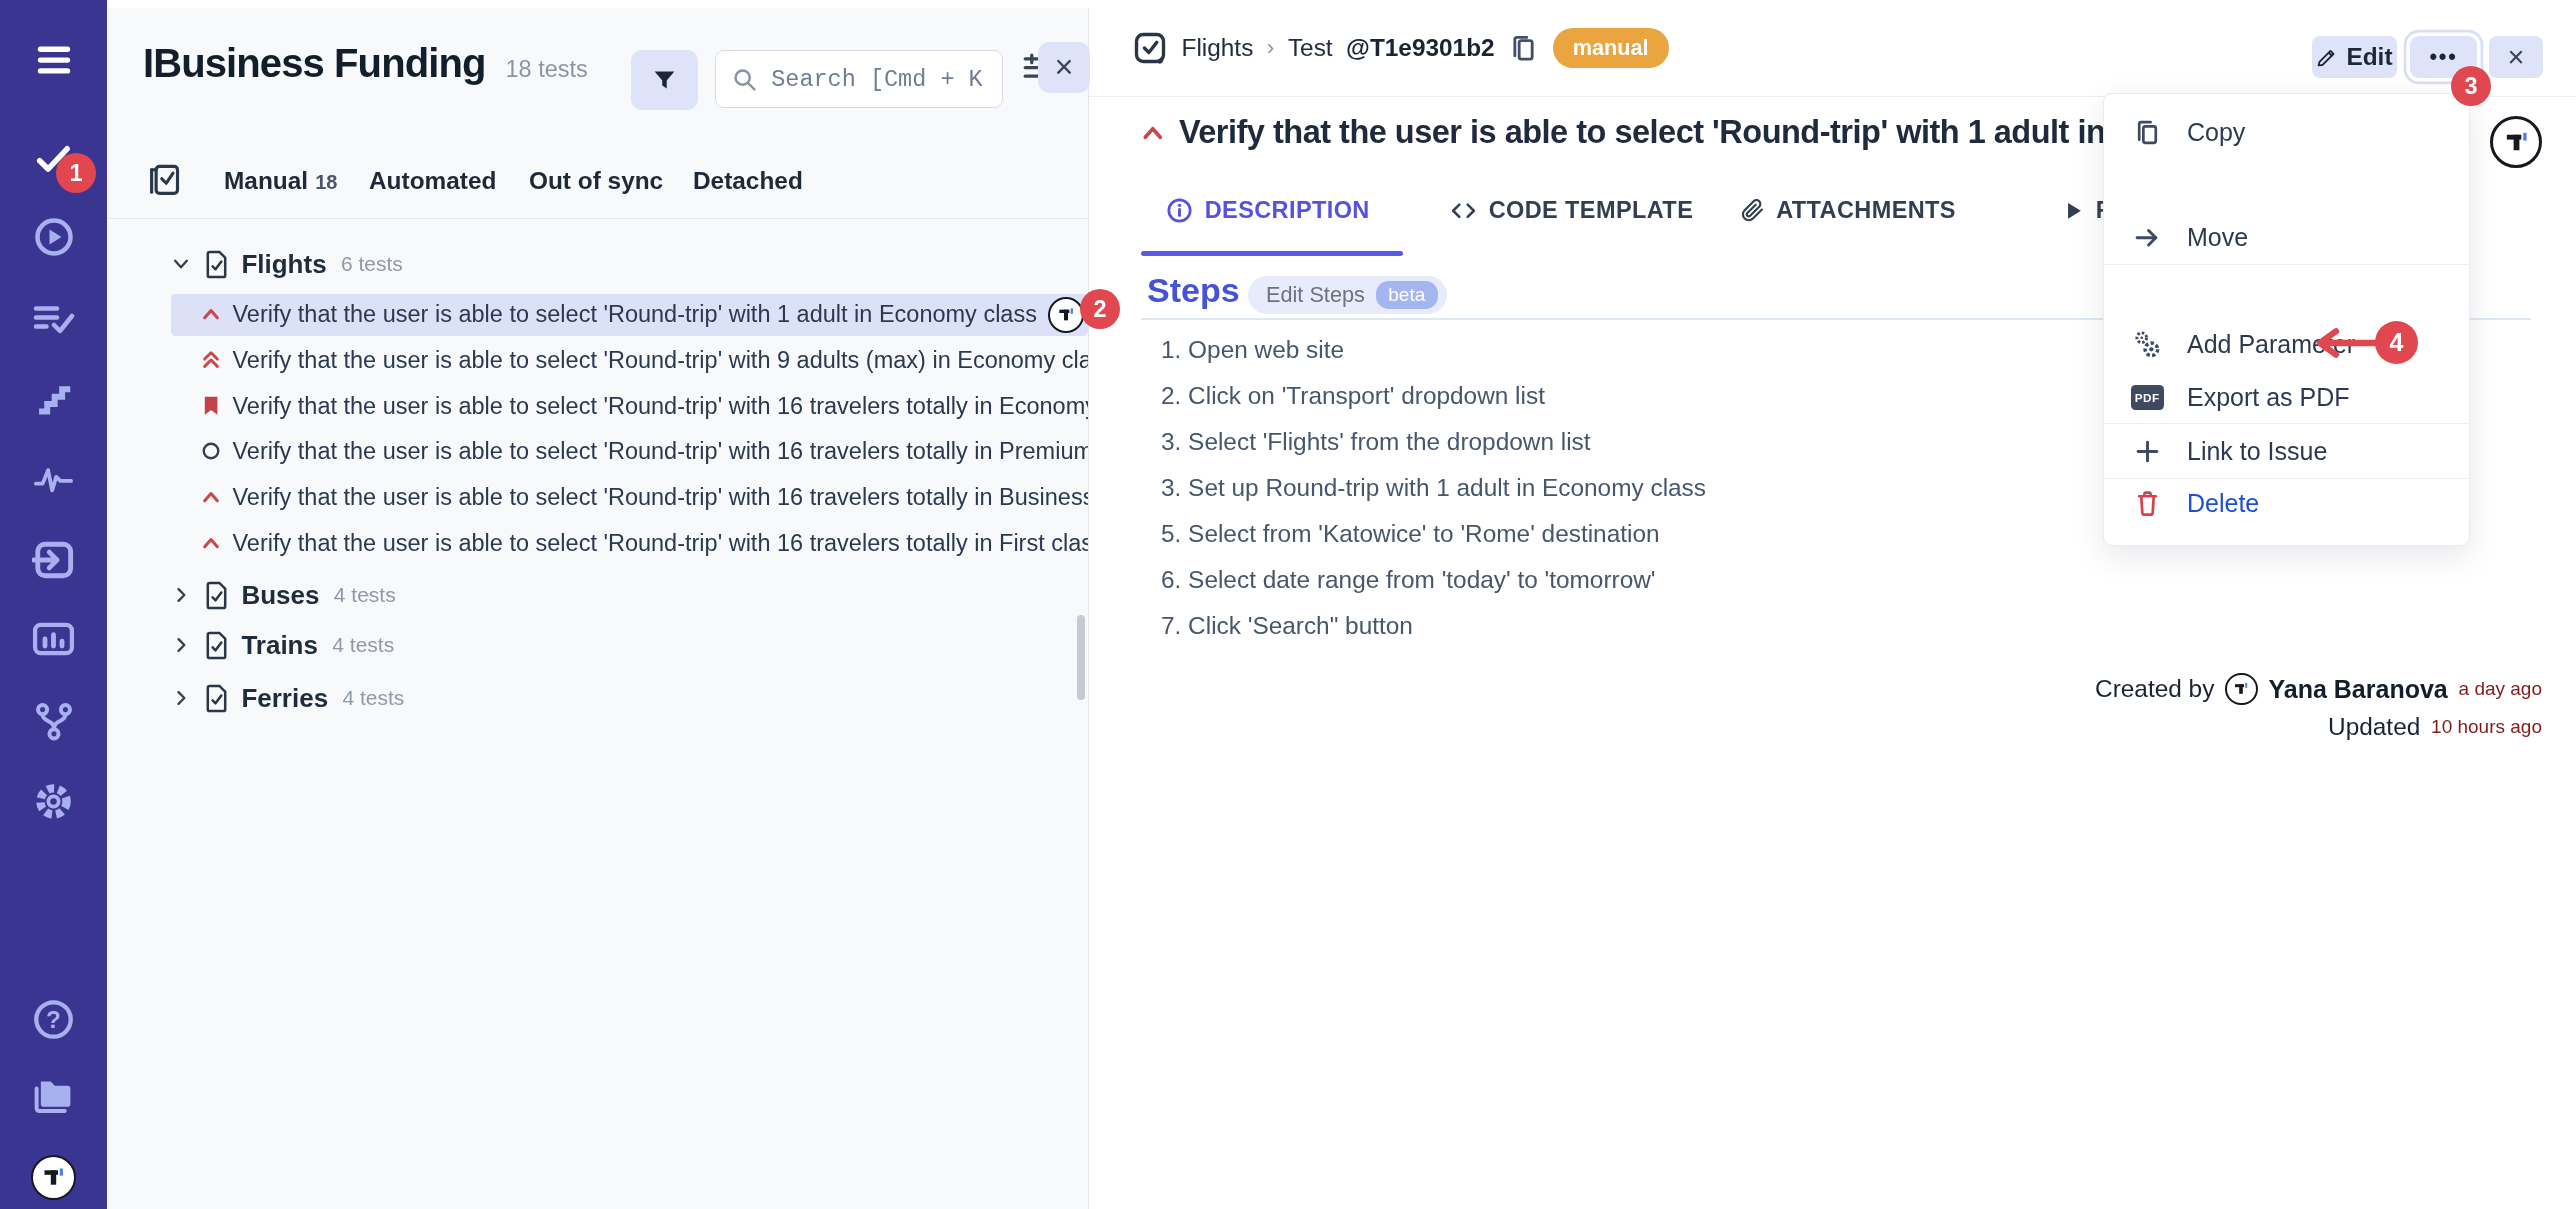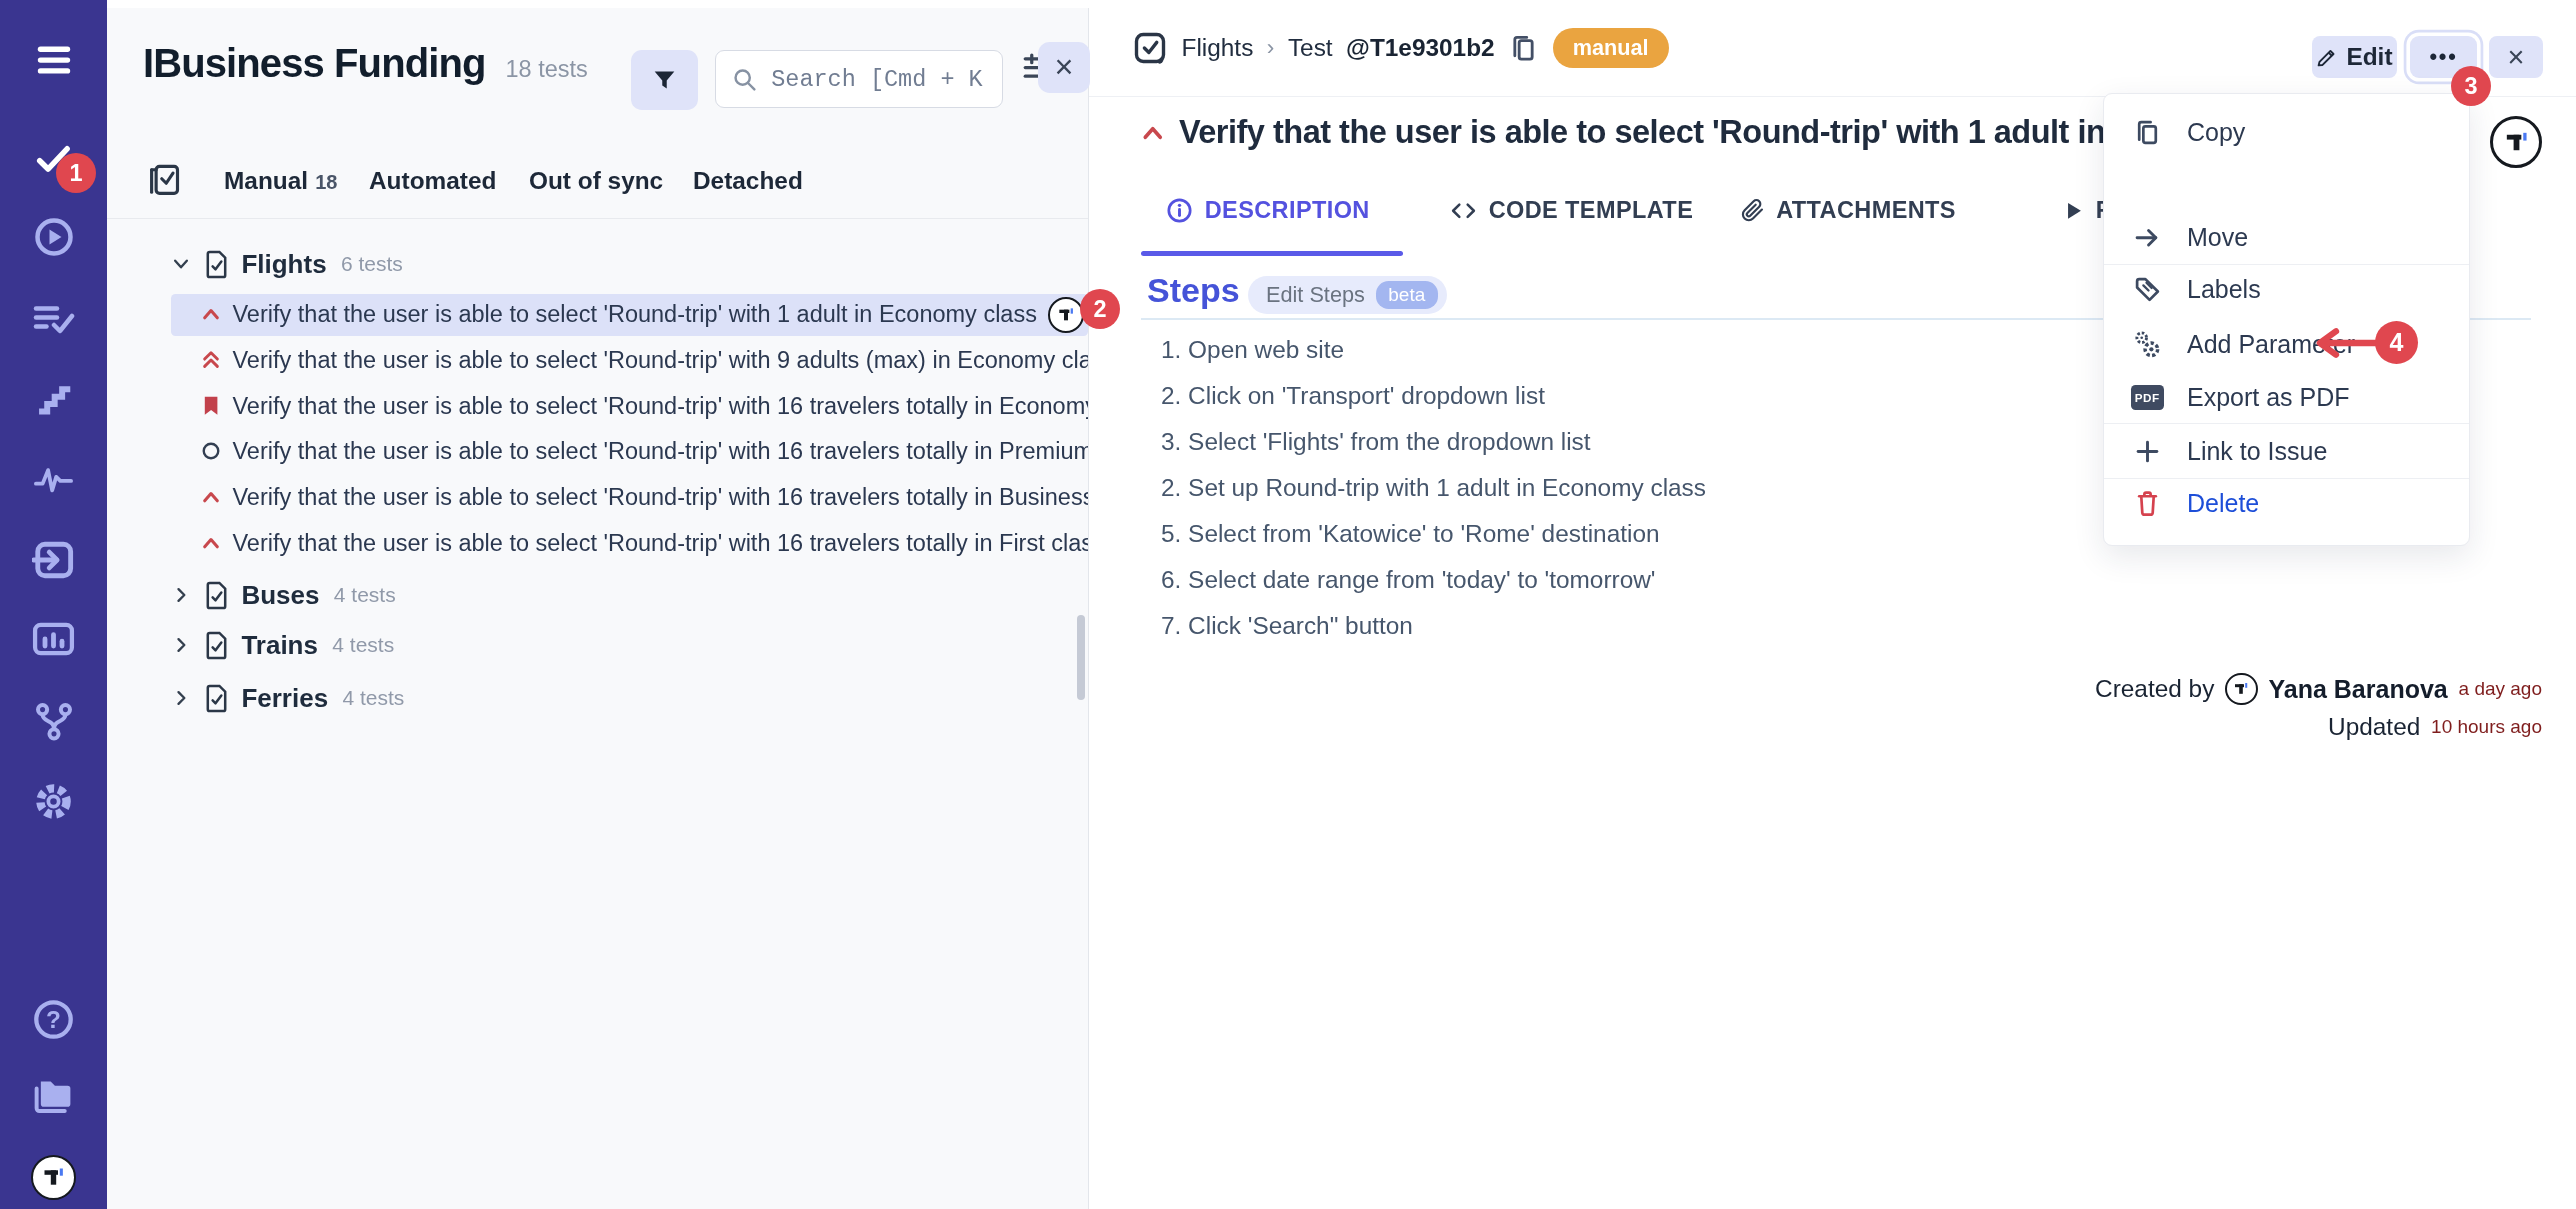--- a/index.html
+++ b/index.html
@@ -436,21 +436,21 @@
   <div class="steps-head">Steps</div>
   <div class="edit-steps">
     <span class="es-label">Edit Steps</span>
     <span class="beta-chip">beta</span>
   </div>
   <div class="steps-divider"></div>
 
   <div class="step-item" style="top:332px">1. Open web site</div>
   <div class="step-item" style="top:378px">2. Click on 'Transport' dropdown list</div>
   <div class="step-item" style="top:424px">3. Select 'Flights' from the dropdown list</div>
-  <div class="step-item" style="top:470px">2. Set up Round-trip with 1 adult in Economy class</div>
+  <div class="step-item" style="top:470px">3. Set up Round-trip with 1 adult in Economy class</div>
   <div class="step-item" style="top:516px">5. Select from 'Katowice' to 'Rome' destination</div>
   <div class="step-item" style="top:562px">6. Select date range from 'today' to 'tomorrow'</div>
   <div class="step-item" style="top:608px">7. Click 'Search" button</div>
 
   <div class="meta">
     <div class="meta-line">
       <span class="lbl">Created by</span>
       <span class="tlogo" style="width:32.5px;height:32.5px;border-width:2.3px;">
         <svg width="18" height="18" viewBox="0 0 30 30">
             <rect x="5" y="7" width="15" height="5" fill="#15191f"></rect>
@@ -491,30 +491,20 @@
   <div class="mi" style="top:120px">
     <span class="mico">
         <svg width="27" height="23.5" viewBox="0 0 26 22" fill="none">
           <line x1="3" y1="11" x2="21" y2="11" stroke="#3d4a61" stroke-width="2.8" stroke-linecap="round"></line>
           <polyline points="14,4 21,11 14,18" stroke="#3d4a61" stroke-width="2.8" fill="none" stroke-linecap="round" stroke-linejoin="round"></polyline>
         </svg>
       </span>
     <span class="mlabel">Move</span>
   </div>
   <div class="mdiv" style="top:170px"></div>
-  <div class="mi" style="top:172px">
-    <span class="mico">
-        <svg width="27" height="27" viewBox="0 0 26 26" fill="none">
-          <path d="M3 11 V5 a2 2 0 0 1 2 -2 h6 l12 12 -8 8 z" stroke="#3d4a61" stroke-width="2.6" stroke-linejoin="round"></path>
-          <line x1="9" y1="9" x2="14" y2="14" stroke="#3d4a61" stroke-width="2.2" stroke-linecap="round"></line>
-          <line x1="12" y1="6.5" x2="17" y2="11.5" stroke="#3d4a61" stroke-width="2.2" stroke-linecap="round"></line>
-        </svg>
-      </span>
-    <span class="mlabel">Labels</span>
-  </div>
   <div class="mi" style="top:227px">
     <span class="mico">
         <svg width="29" height="29" viewBox="0 0 30 30" fill="none">
           <circle cx="9" cy="8" r="5" stroke="#3d4a61" stroke-width="3" stroke-dasharray="2.6 2"></circle>
           <circle cx="9" cy="8" r="1.4" fill="#3d4a61"></circle>
           <circle cx="19" cy="20" r="6.5" stroke="#3d4a61" stroke-width="3.6" stroke-dasharray="3.4 2.4"></circle>
           <circle cx="19" cy="20" r="2.2" fill="#3d4a61"></circle>
         </svg>
       </span>
     <span class="mlabel">Add Parameter</span>

